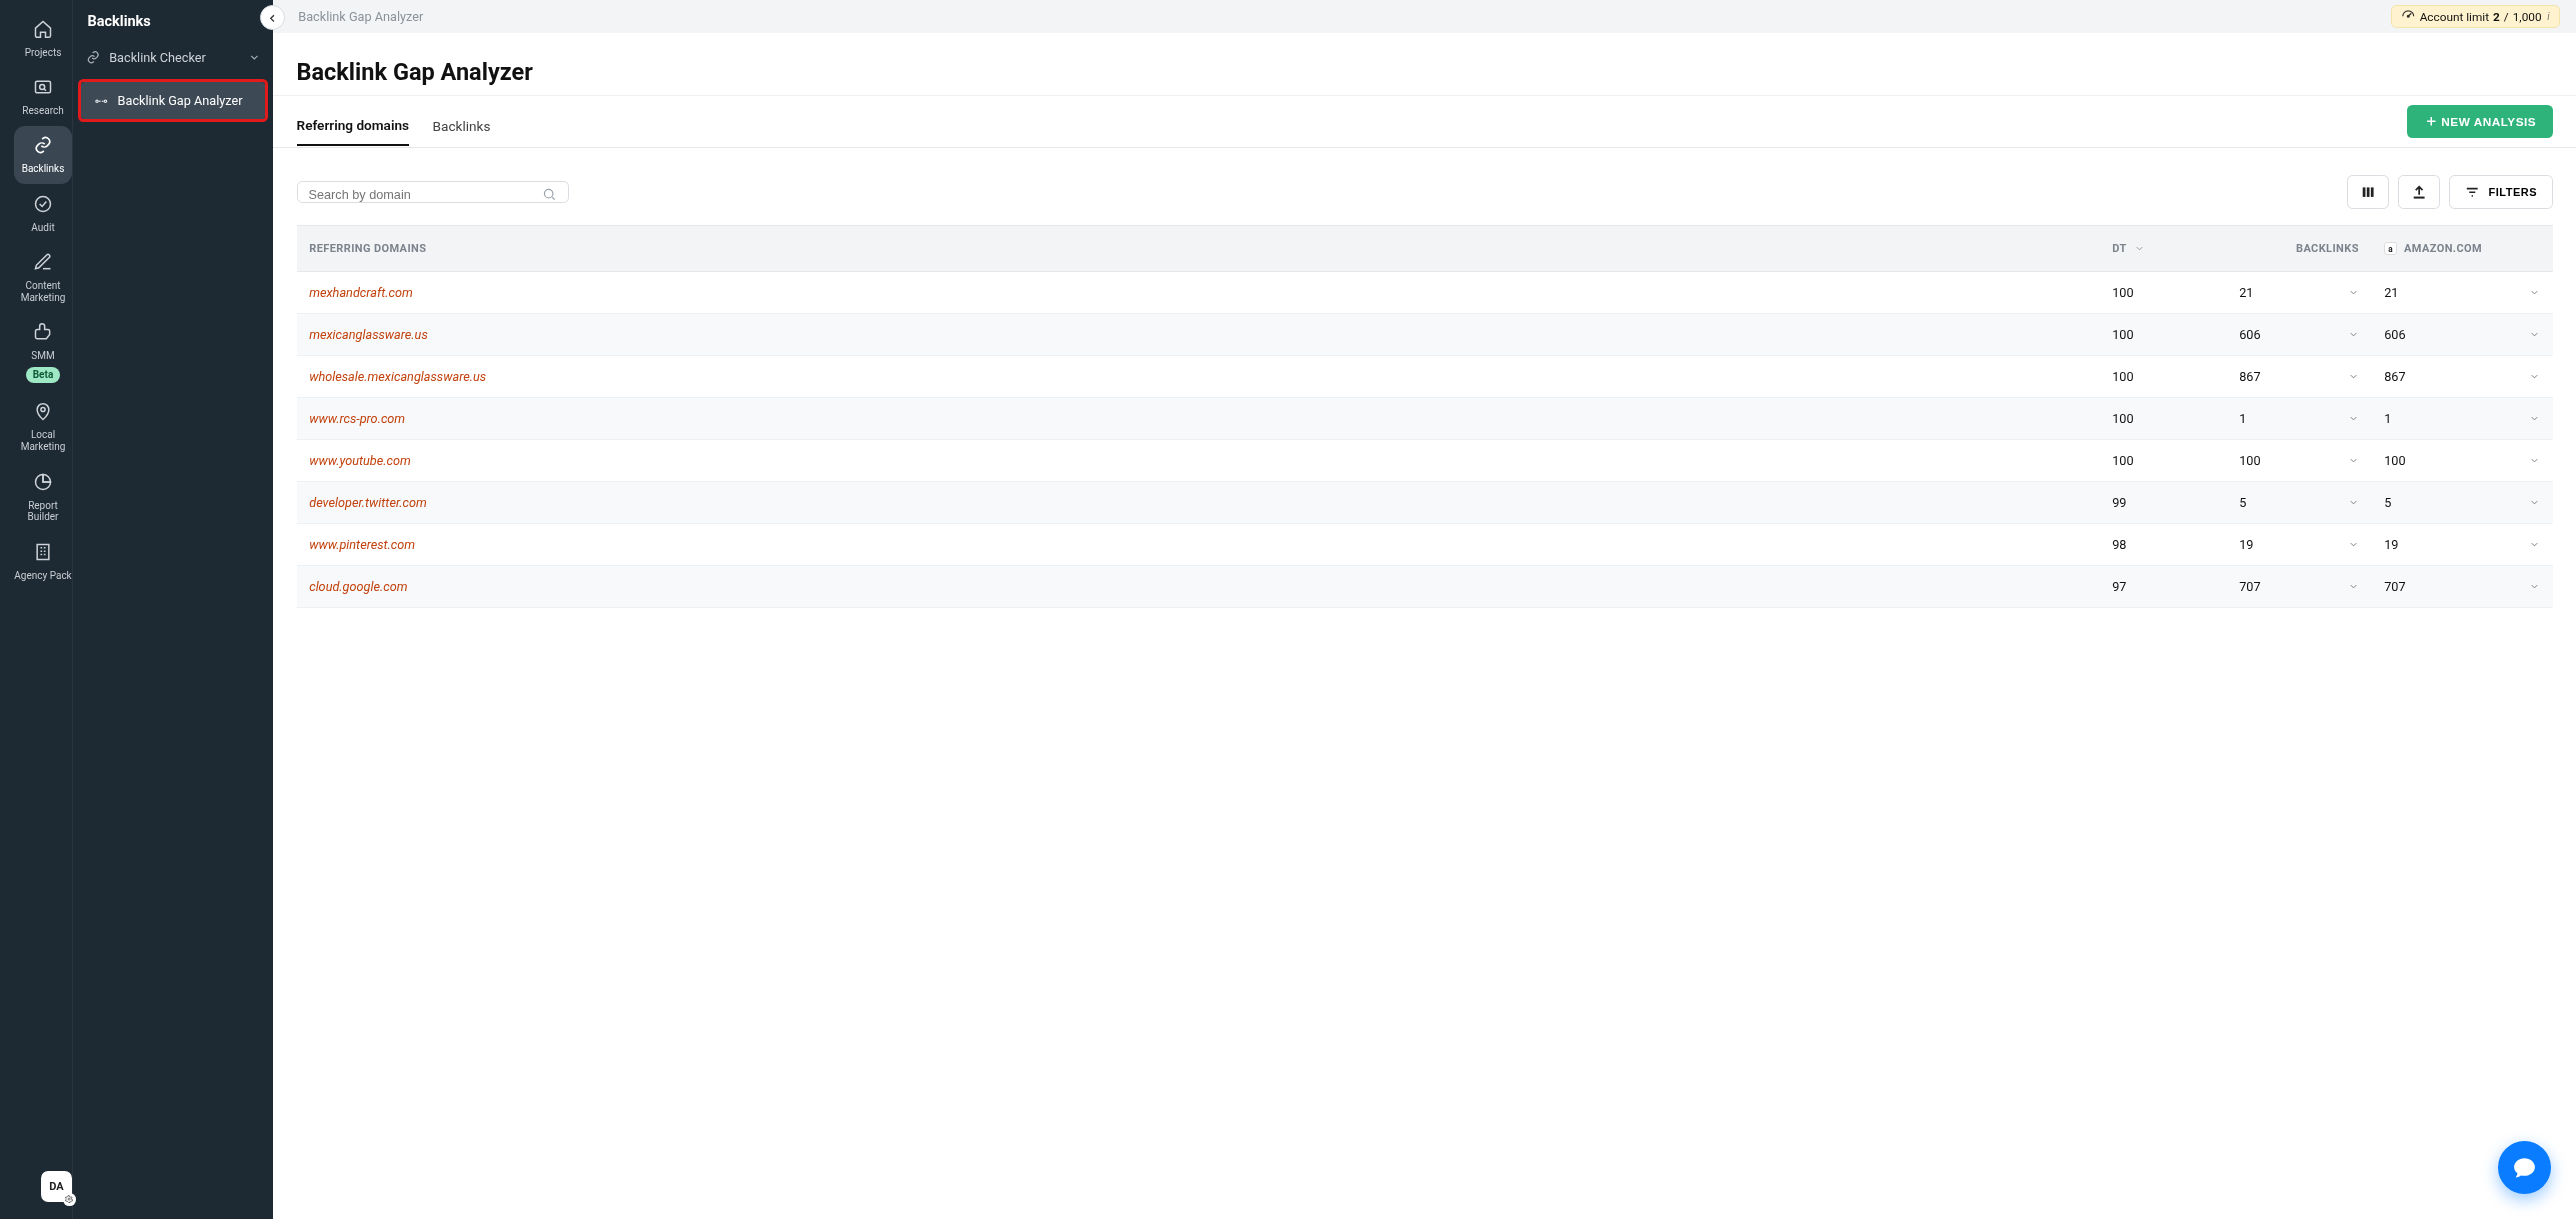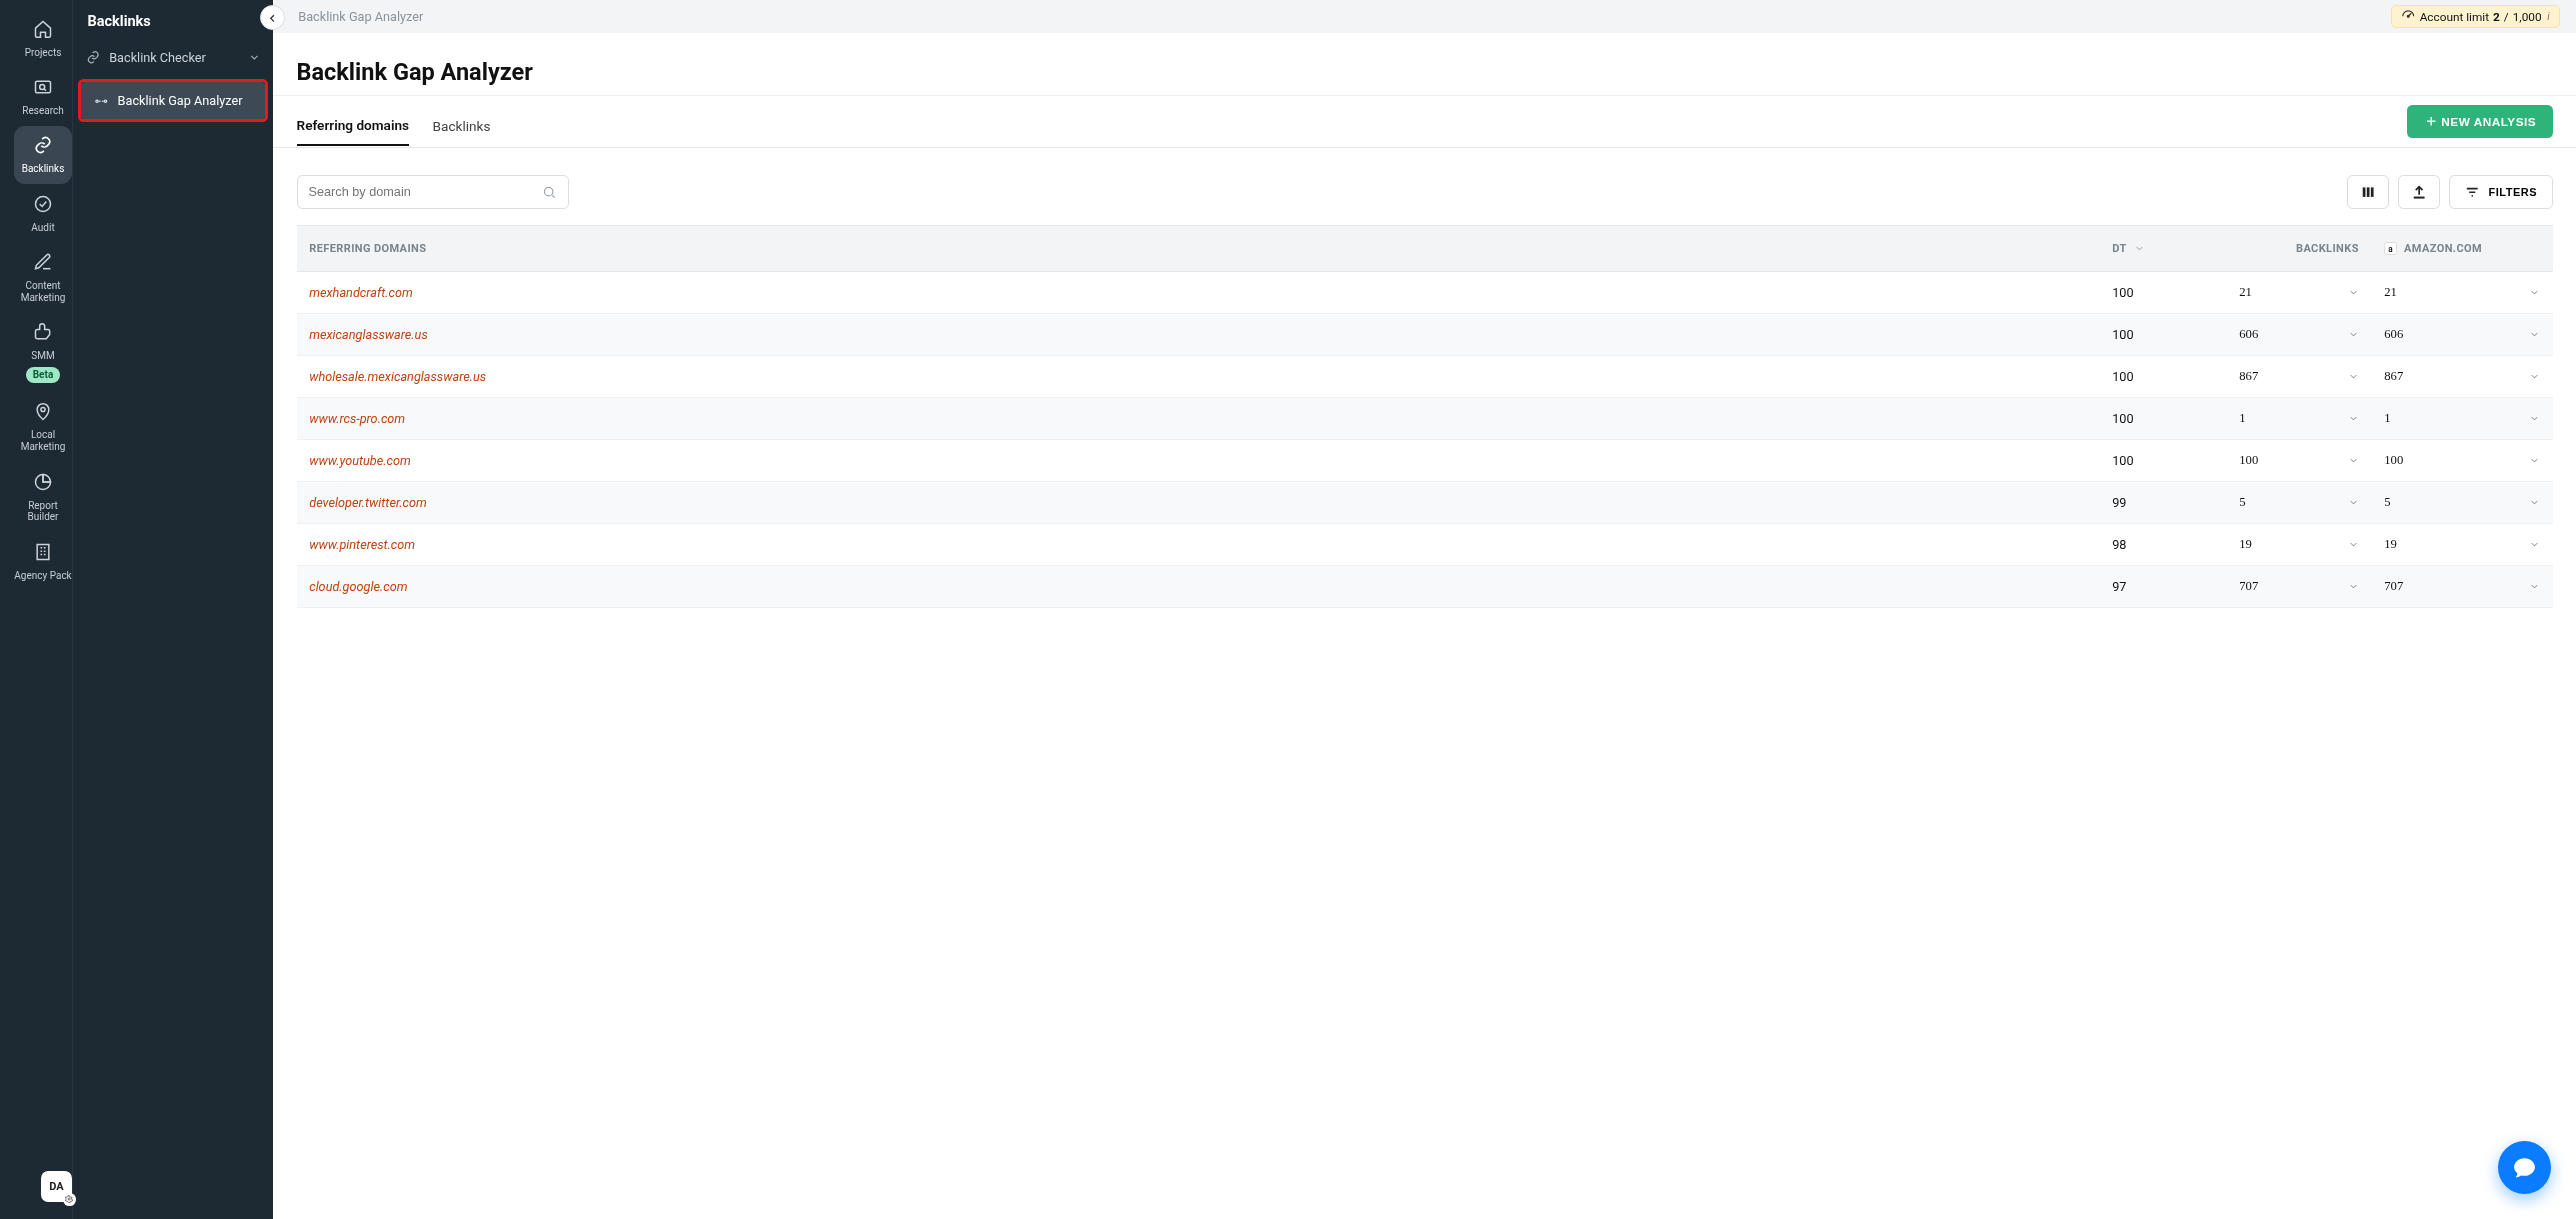--- a/index.html
+++ b/index.html
@@ -37,36 +37,36 @@
 .limit-chip .info { font-style: italic; font-size: 10px; color: #777; margin-left: 1.8px; }
 
 .card { background: #fff; margin: 5.4px 0 0 0; }
 .page-title { font-size: 23.5px; font-weight: 700; padding: 20px 23.5px 9px; }
 .tabs-row { display: flex; align-items: center; padding: 9px 23.5px 0; border-bottom: 0.9px solid #e5e8eb; }
 .tab { padding: 11px 0; margin-right: 23.5px; font-size: 13.6px; color: #444; cursor: pointer; }
 .tab.active { color: #111; font-weight: 600; border-bottom: 2.7px solid #111; }
 .new-analysis { margin-left: auto; margin-bottom: 9px; background: #2eb37a; color: #fff; border: none; border-radius: 5.4px; padding: 9px 16.3px; font-size: 11.8px; font-weight: 700; letter-spacing: 0.5px; display: flex; align-items: center; gap: 3px; cursor: pointer; }
 
 .toolbar { padding: 27px 23.5px 16.3px; display: flex; align-items: center; background:#fff; }
-.search { width: 272px; height: 34px; border: 0.9px solid #d9dde1; border-radius: 5.4px; display: flex; align-items: center; padding: 0 11px; color: #8a939b; background:#fff; }
+.search { width: 272px; height: 22px; border: 0.9px solid #d9dde1; border-radius: 5.4px; display: flex; align-items: flex-end; padding: 0 11px; color: #8a939b; background:#fff; }
 .search input { border: none; outline: none; flex: 1; font-size: 12.7px; color: #333; background: transparent; }
 .toolbar-spacer { flex: 1; }
 .icon-btn { width: 42px; height: 34px; border: 0.9px solid #d9dde1; border-radius: 5.4px; background: #fff; display: flex; align-items: center; justify-content: center; margin-left: 9px; cursor: pointer; }
 .filters-btn { height: 34px; border: 0.9px solid #d9dde1; border-radius: 5.4px; background: #fff; display: flex; align-items: center; gap: 9px; padding: 0 14.5px; margin-left: 9px; font-size: 11px; font-weight: 700; letter-spacing: 0.5px; cursor: pointer; }
 
 .table-wrap { padding: 0 23.5px 36px; background:#fff; }
 .thead, .trow { display: grid; grid-template-columns: 1fr 127px 145px 181px; align-items: center; }
 .thead { background: #f3f4f6; color: #7b848d; font-size: 11px; font-weight: 700; letter-spacing: 0.4px; height: 47px; border-top: 0.9px solid #e5e8eb; border-bottom: 0.9px solid #e5e8eb; }
 .thead .th { padding: 0 12.7px; display:flex; align-items:center; gap:7.2px; }
 .thead .th.right { justify-content: flex-end; }
 .trow { height: 42px; border-bottom: 0.9px solid #eef1f3; font-size: 12.7px; }
 .trow:nth-child(even) { background: #f8fafb; }
 .trow .td { padding: 0 12.7px; display: flex; align-items: center; }
 .trow .domain { color: #c2410c; font-style: italic; }
-.trow .withchev { justify-content: space-between; font-family: Liberation Serif, serif; }
+.trow .withchev { justify-content: space-between; }
 .chev-sm { color: #6c757d; }
 
 .fab { position: fixed; right: 25px; bottom: 25px; width: 53px; height: 53px; border-radius: 50%; background: #0a7cff; display: flex; align-items: center; justify-content: center; box-shadow: 0 5.4px 16.3px rgba(10,124,255,.4); cursor:pointer; }
 
 svg { display: block; }
 
 .content-area { margin: 0 0 0 0; background:#fff; flex:1; overflow:auto; }
 .inner-pad { background:#fff; border-top:0.9px solid #edf0f2; }
 
 .amazon-favicon { width:12.7px; height:12.7px; background:#fff; border:0.9px solid #ddd; border-radius:2.7px; display:inline-flex; align-items:center; justify-content:center; font-size:8.2px; font-weight:700; color:#222; }

